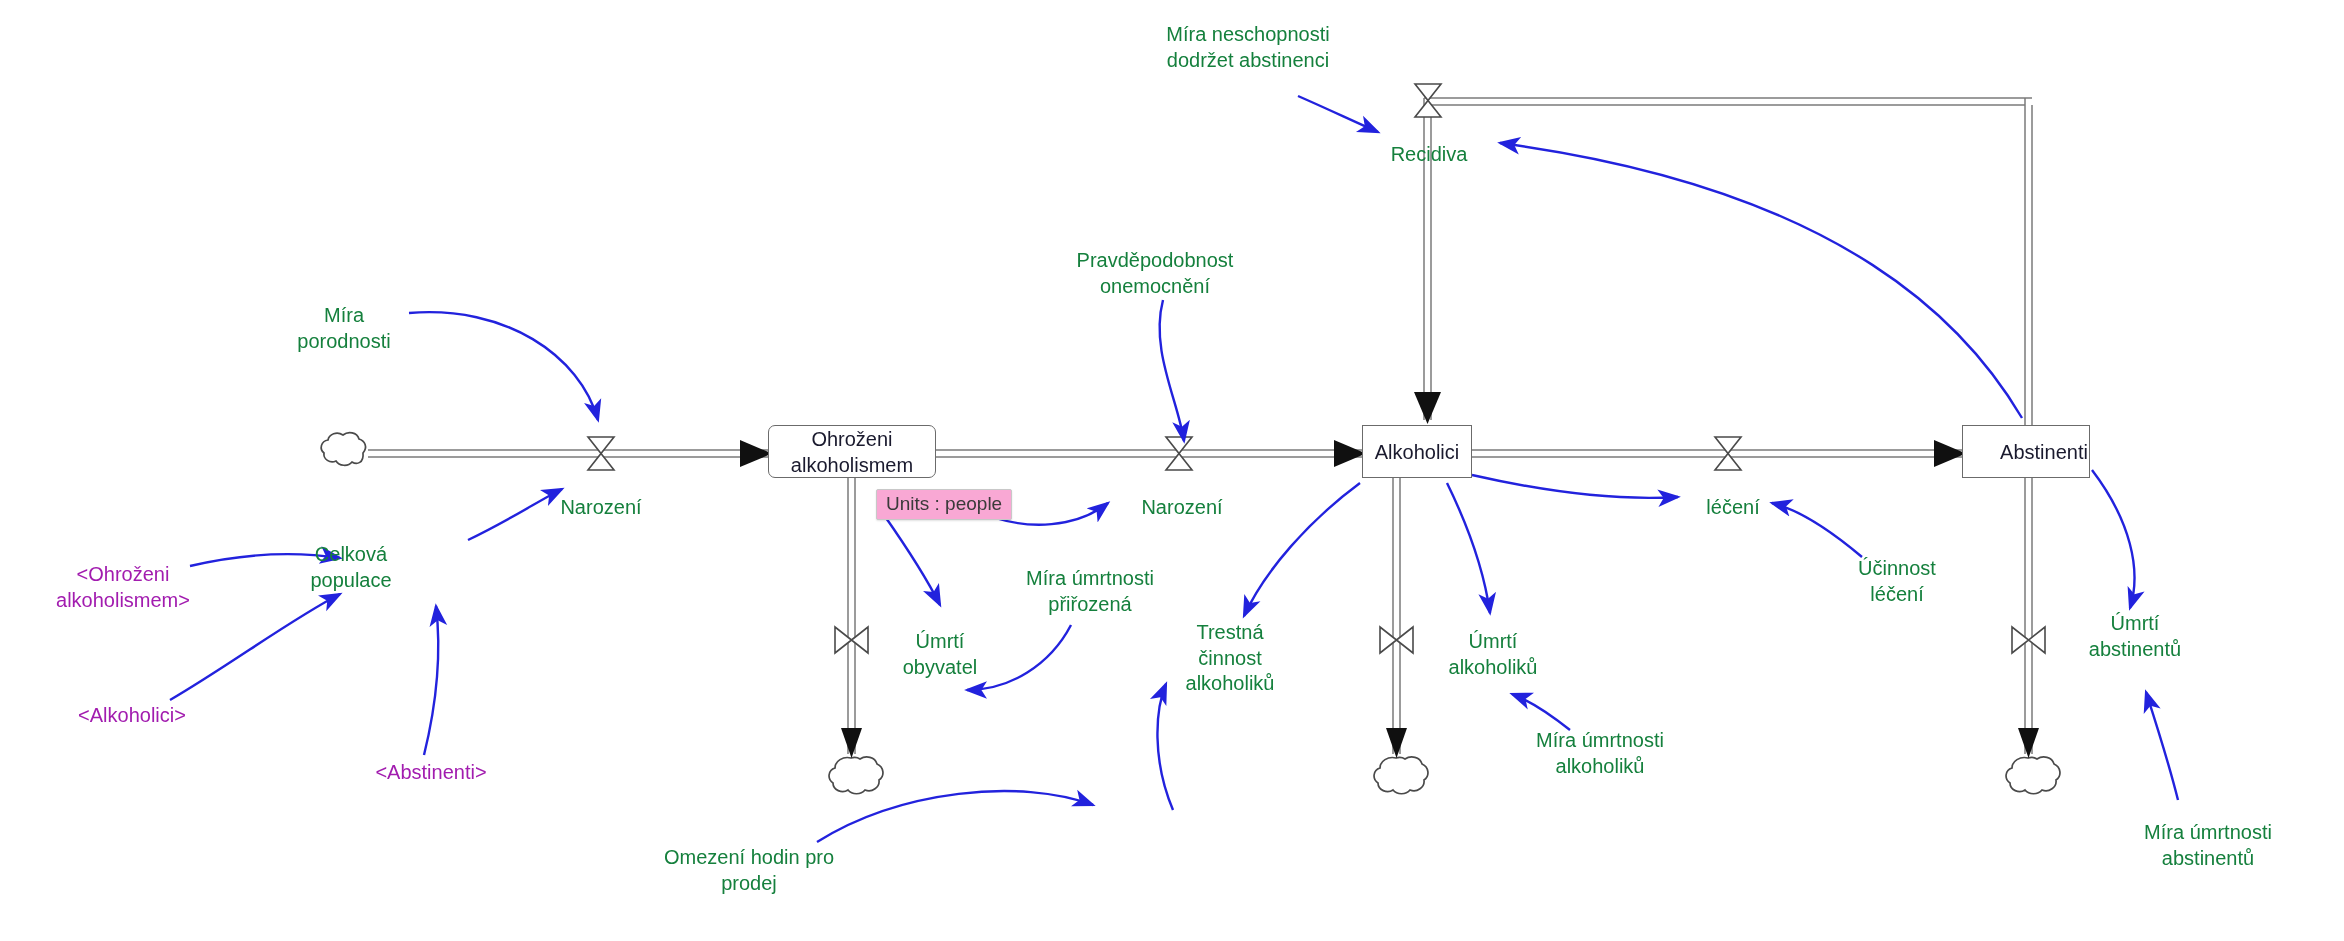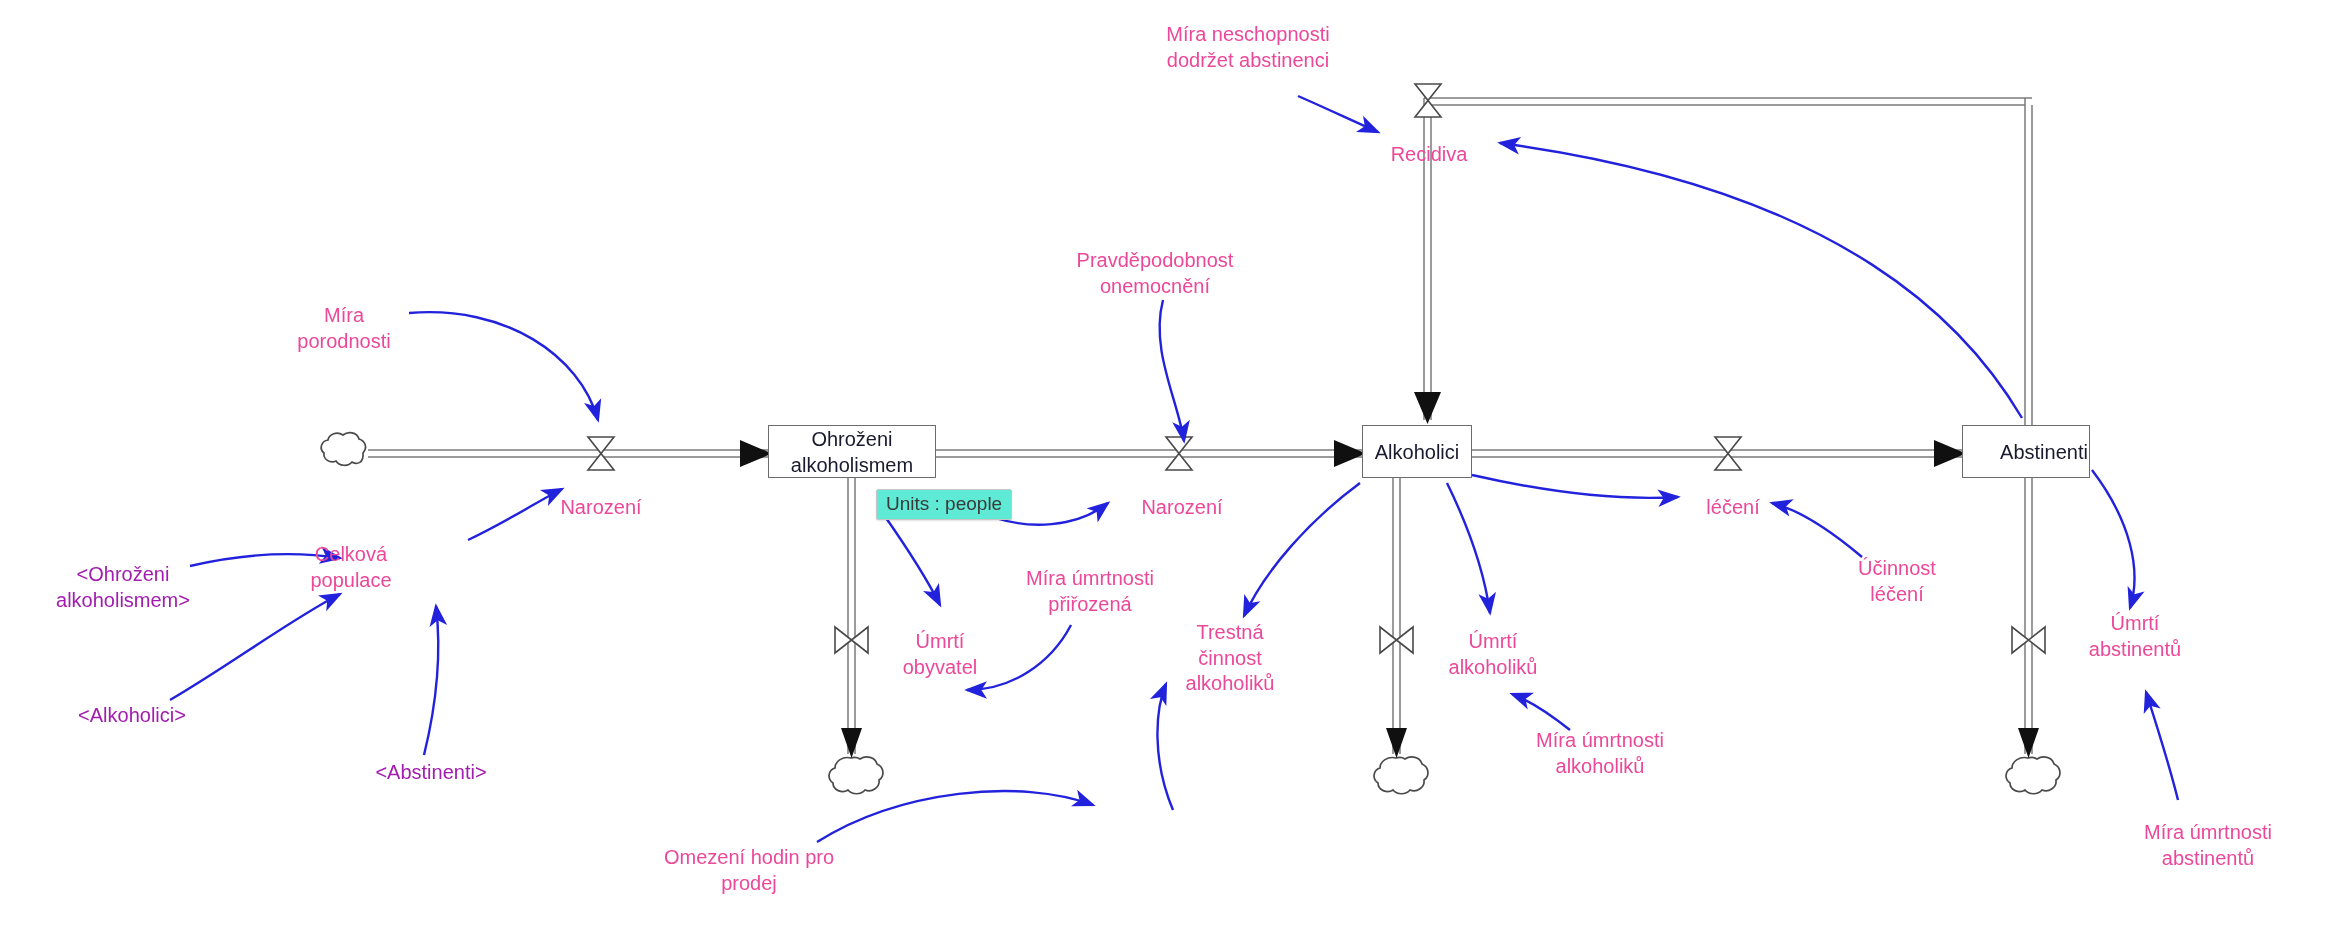--- a/index.html
+++ b/index.html
@@ -22,21 +22,21 @@
     position: absolute;
     left: 0;
     top: 0;
     width: 2344px;
     height: 941px;
   }
   .label {
     position: absolute;
     font-family: "Liberation Sans", sans-serif;
     font-size: 20px;
-    color: #ec4899;
+    color: #15803d;
     text-align: center;
     line-height: 1.28;
     white-space: pre;
     pointer-events: auto;
   }
   .label.shadow-var {
     color: #a21caf;
   }
   .stock-box {
     position: absolute;
@@ -46,21 +46,21 @@
     align-items: center;
     justify-content: center;
     text-align: center;
     font-size: 20px;
     color: #1a1a2e;
     line-height: 1.3;
     box-sizing: border-box;
   }
   .tooltip {
     position: absolute;
-    background: #5eead4;
+    background: #f9a8d4;
     border: 1px solid #c8c8c8;
     color: #3a3a3a;
     font-size: 19px;
     padding: 3px 9px 4px 9px;
     border-radius: 2px;
     box-sizing: border-box;
     white-space: nowrap;
     box-shadow: 0 1px 2px rgba(0,0,0,0.12);
   }
 </style>
@@ -194,21 +194,21 @@
       <path d="M 2022,418 C 1970,330 1850,190 1500,143" marker-end="url(#blue-arrow)"></path>
 
       <path d="M 2092,470 C 2130,520 2142,570 2130,608" marker-end="url(#blue-arrow)"></path>
 
       <path d="M 2178,800 C 2168,760 2155,720 2146,692" marker-end="url(#blue-arrow)"></path>
 
       <path d="M 974,510 C 1030,535 1080,525 1108,503" marker-end="url(#blue-arrow)"></path>
     </g>
   </svg>
 
-  <div class="stock-box" style="left:768px; top:425px; width:168px; height:53px;">
+  <div class="stock-box" style="left:768px; top:425px; width:168px; height:53px;border-radius:7px;">
     <span style="white-space:pre-line;">Ohroženi
 alkoholismem</span>
   </div>
 
   <div class="stock-box" style="left:1362px; top:425px; width:110px; height:53px;">
     <span style="white-space:pre-line;">Alkoholici</span>
   </div>
 
   <div class="stock-box" style="left:1962px; top:425px; width:128px; height:53px;padding-left:36px;">
     <span style="white-space:pre-line;">Abstinenti</span>

